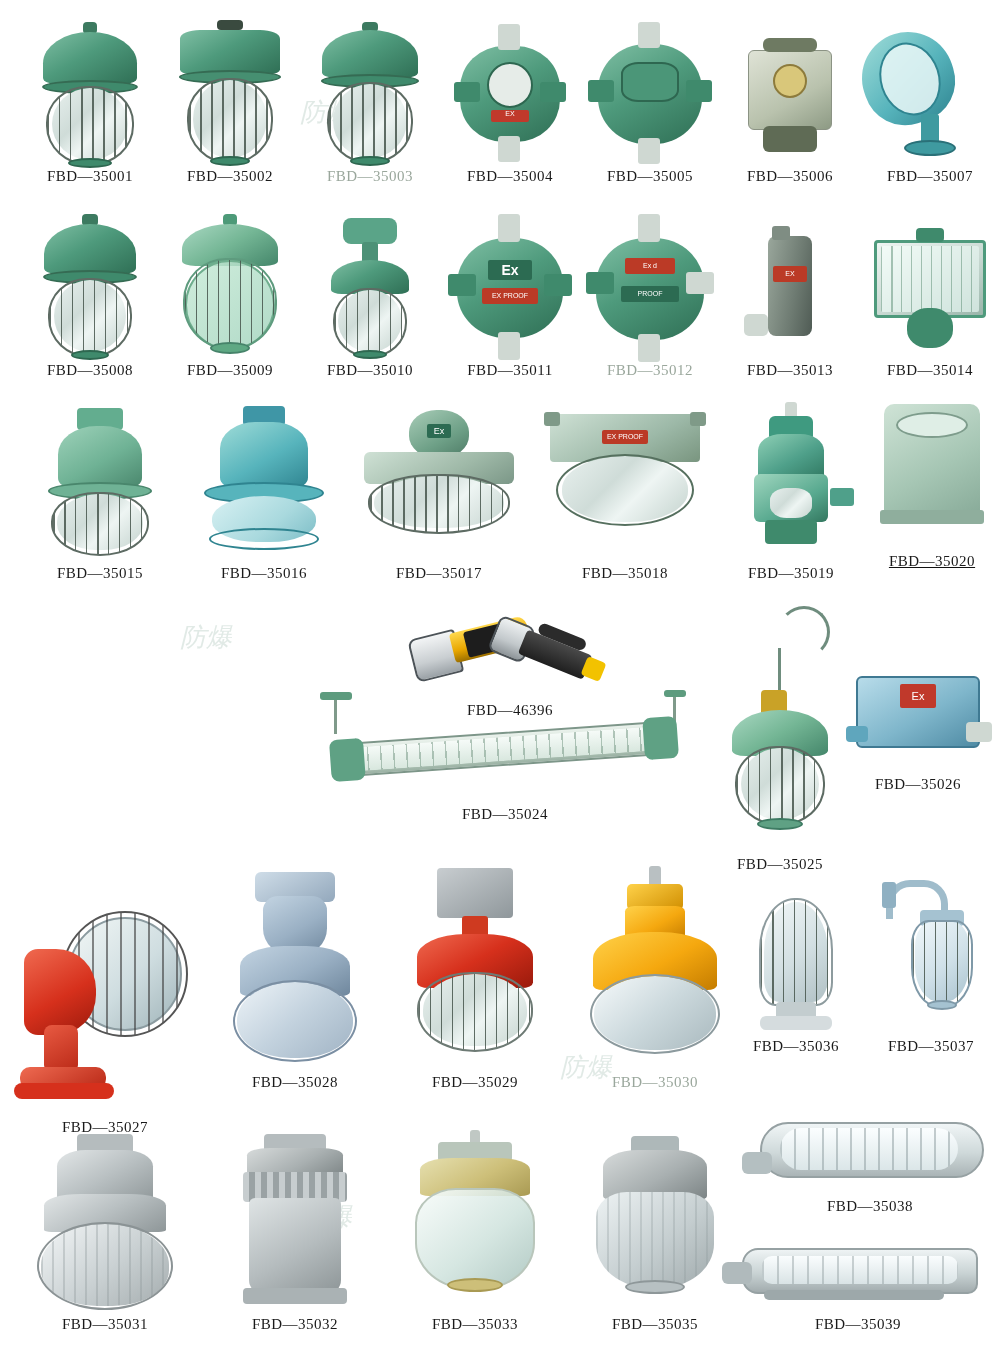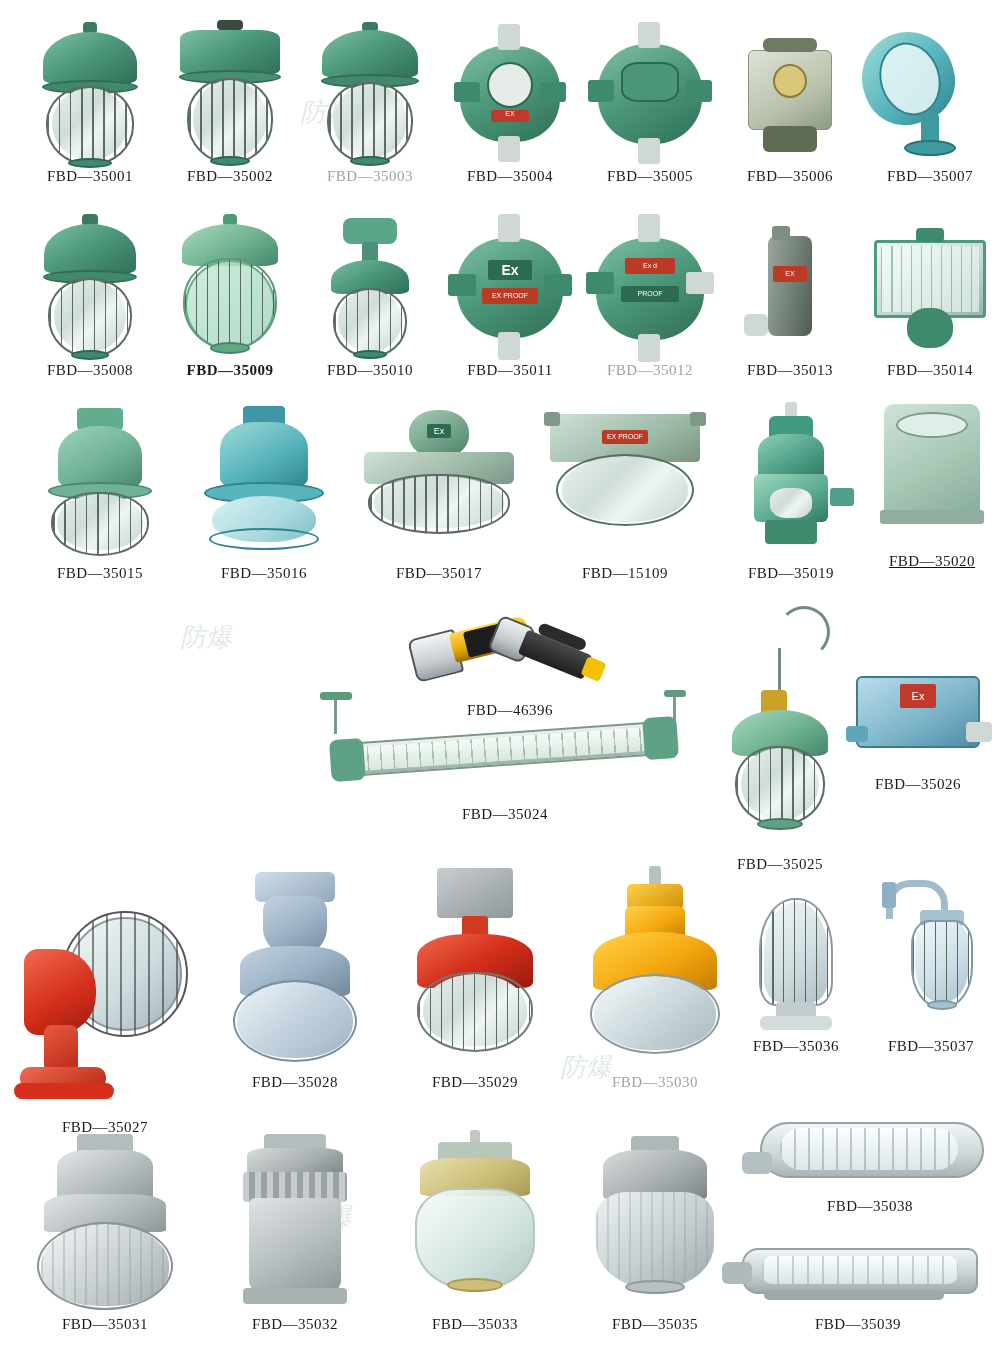--- a/index.html
+++ b/index.html
@@ -238,21 +238,21 @@
         <div class="cap shade-green" style="top:12px;width:92px;height:50px;"></div>
         <div class="ring" style="top:58px;width:94px;height:14px;border-color:#356b53;background:#3f8a6c;"></div>
         <div class="globe glass" style="top:68px;width:72px;height:72px;"></div>
         <div class="cage" style="top:66px;width:84px;height:80px;"></div>
         <div class="ring" style="top:138px;width:38px;height:10px;background:#3f8a6c;border-color:#2e6750;"></div>
       </div>
     </div>
     <div class="caption">FBD—35008</div>
   </div>
 
-  <div class="item" style="left:160px; top:212px; width:140px;font-weight:bold;">
+  <div class="item" style="left:160px; top:212px; width:140px;">
     <div class="figure" style="width:140px;height:150px;">
       <div class="lamp">
         <div class="knob" style="top:2px;width:14px;height:12px;background:#4d9a78;"></div>
         <div class="cap shade-green-lt" style="top:12px;width:96px;height:42px;"></div>
         <div class="globe" style="top:48px;width:86px;height:86px;background:linear-gradient(135deg,rgba(200,235,215,0.85),rgba(150,205,180,0.75));border:2px solid #6fae8e;"></div>
         <div class="cage" style="top:46px;width:94px;height:92px;border-color:#5e9b7e;"></div>
         <div class="ring" style="top:130px;width:40px;height:12px;background:#5ea883;border-color:#46836a;"></div>
       </div>
     </div>
     <div class="caption">FBD—35009</div>
@@ -369,21 +369,21 @@
     <div class="figure" style="width:186px;height:165px;">
       <div class="lamp">
         <div class="box" style="top:14px;width:150px;height:48px;background:linear-gradient(150deg,#cfe1d5,#9db9a8 60%,#79957f);border-radius:10px 10px 4px 4px;"></div>
         <div class="label-plate" style="top:30px;width:46px;height:14px;background:#bb3a26;font-size:7px;line-height:14px;">EX PROOF</div>
         <div class="globe glass" style="top:56px;width:126px;height:66px;border-radius:50% 50% 46% 46%;"></div>
         <div class="ring" style="top:54px;width:138px;height:72px;border-color:#56705f;"></div>
         <div class="port" style="left:12px;top:12px;width:16px;height:14px;background:#7f9a88;"></div>
         <div class="port" style="right:12px;top:12px;width:16px;height:14px;background:#7f9a88;"></div>
       </div>
     </div>
-    <div class="caption">FBD—15109</div>
+    <div class="caption">FBD—35018</div>
   </div>
 
   <div class="item" style="left:718px; top:400px; width:146px;">
     <div class="figure" style="width:146px;height:165px;">
       <div class="lamp">
         <div class="stem" style="top:2px;width:12px;height:18px;background:#cfd8d2;"></div>
         <div class="box" style="top:16px;width:44px;height:22px;background:#3f9a80;border-radius:6px 6px 2px 2px;"></div>
         <div class="cap" style="top:34px;width:66px;height:46px;background:linear-gradient(150deg,#8fd0b6,#4fa08a 55%,#2f7760);border-radius:36% 36% 12% 12%;"></div>
         <div class="box" style="top:74px;width:74px;height:48px;background:linear-gradient(150deg,#a0d6bf,#58a98f 60%,#33775f);border-radius:6px;"></div>
         <div class="globe glass" style="top:88px;width:42px;height:30px;border-radius:40%;"></div>

